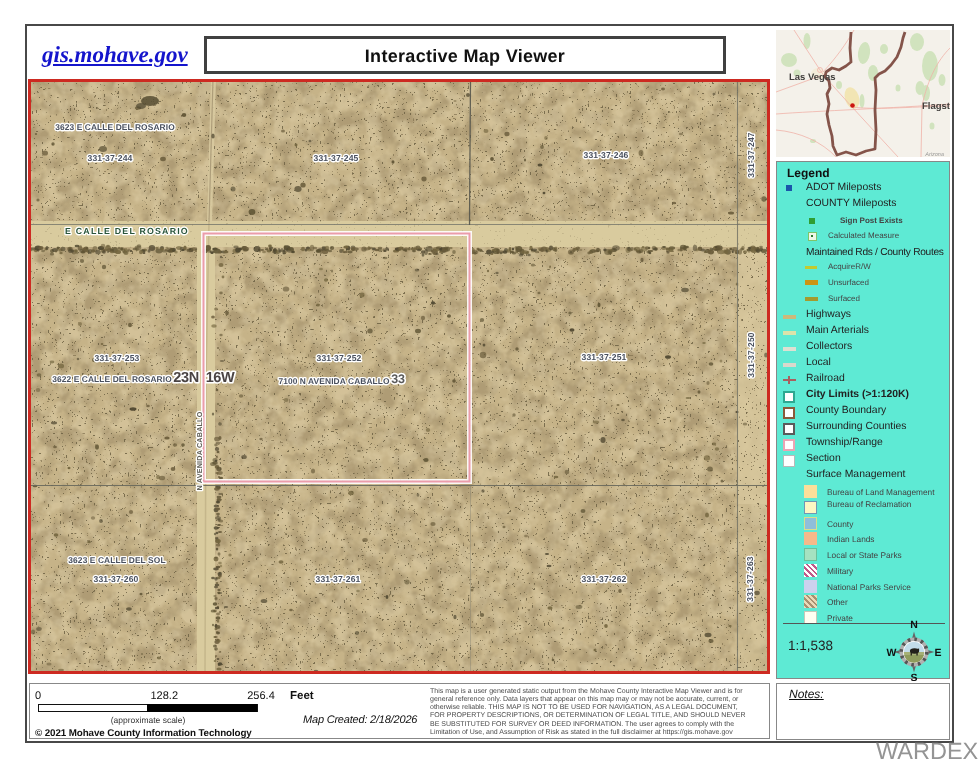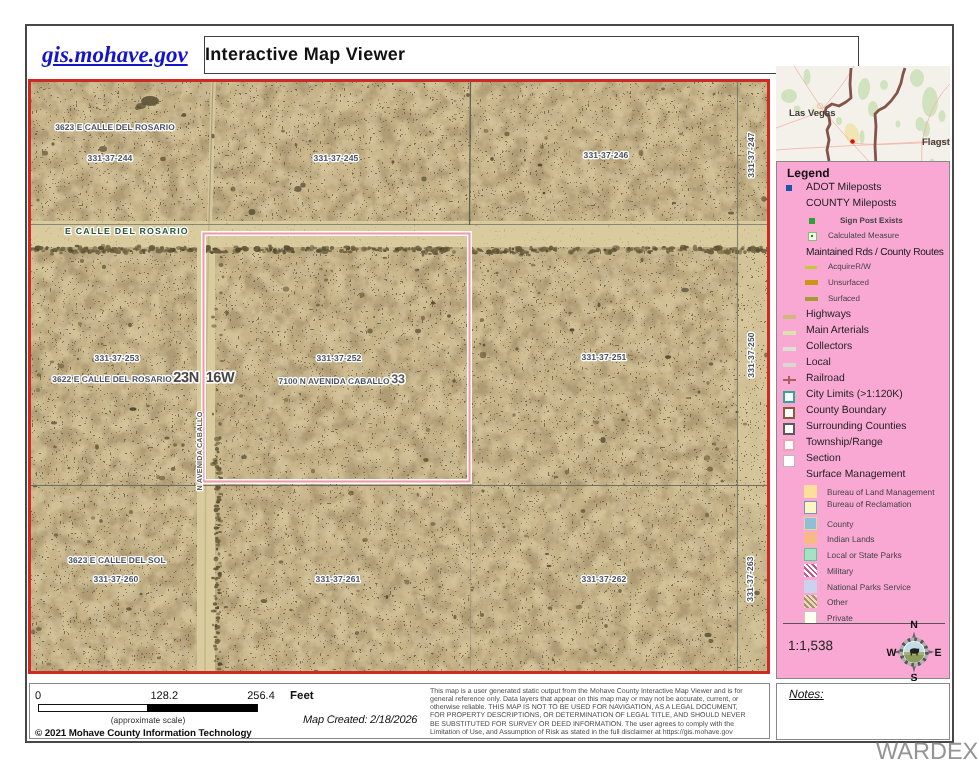--- a/index.html
+++ b/index.html
@@ -7,21 +7,21 @@
   .abs{position:absolute;}
   *{-webkit-font-smoothing:antialiased;text-rendering:geometricPrecision;}
 </style>
 </head>
 <body>
 
 <div class="abs" style="left:25px;top:24px;width:929px;height:719px;border:2px solid #484848;background:#ffffff;box-sizing:border-box;"></div>
 
 <a class="abs" style="left:42px;top:42px;font-family:'Liberation Serif',serif;font-size:23px;font-weight:bold;font-style:italic;color:#1414cc;text-decoration:underline;">gis.mohave.gov</a>
 
-<div class="abs" style="left:204px;top:36px;width:655px;height:38px;border:1px solid #404040;box-sizing:border-box;text-align:left;line-height:34px;font-size:18px;font-weight:bold;color:#111;letter-spacing:0.3px;">Interactive Map Viewer</div>
+<div class="abs" style="left:204px;top:36px;width:522px;height:38px;border:3px solid #404040;box-sizing:border-box;text-align:center;line-height:34px;font-size:18px;font-weight:bold;color:#111;letter-spacing:0.3px;">Interactive Map Viewer</div>
 
 <div class="abs" style="left:28px;top:79px;width:742px;height:595px;">
 <svg width="742" height="595" viewBox="0 0 742 595">
       <defs>
 <filter id="blotch" x="0" y="0" width="100%" height="100%" color-interpolation-filters="sRGB">
   <feTurbulence type="fractalNoise" baseFrequency="0.06" numOctaves="3" seed="7"></feTurbulence>
   <feColorMatrix type="matrix" values="0 0 0 0 0  0 0 0 0 0  0 0 0 0 0  2.2 2.2 2.2 0 -2.9" result="a"></feColorMatrix>
   <feFlood flood-color="#8d7c5b" result="c"></feFlood>
   <feComposite in="c" in2="a" operator="in"></feComposite>
 </filter>
@@ -814,21 +814,21 @@
 <text x="310" y="503" font-size="8.6" font-weight="bold" fill="#49505e" text-anchor="middle" letter-spacing="0.1" paint-order="stroke" stroke="#ffffff" stroke-width="2.6" stroke-linejoin="round">331-37-261</text>
 
 <text x="576" y="503" font-size="8.6" font-weight="bold" fill="#49505e" text-anchor="middle" letter-spacing="0.1" paint-order="stroke" stroke="#ffffff" stroke-width="2.6" stroke-linejoin="round">331-37-262</text>
 
 <text x="0" y="0" font-size="8.5" font-weight="bold" fill="#49505e" text-anchor="middle" letter-spacing="0.2" paint-order="stroke" stroke="#ffffff" stroke-width="2.6" stroke-linejoin="round" transform="translate(725,500) rotate(-90)">331-37-263</text>
 
 <rect x="1.5" y="1.5" width="739" height="592" fill="none" stroke="#cd2a21" stroke-width="3"></rect>
     </svg>
 </div>
 
-<div class="abs" style="left:776px;top:30px;width:174px;height:127px;margin-top:36px;">
+<div class="abs" style="left:776px;top:30px;width:174px;height:127px;">
 <svg width="174" height="127" viewBox="0 0 174 127">
 <rect x="0" y="0" width="174" height="127" fill="#f4f1ea"></rect>
 
 <g fill="#d0e3bc" opacity="0.95">
         <ellipse cx="31" cy="11" rx="3.5" ry="8"></ellipse>
         <ellipse cx="13" cy="30" rx="8" ry="7"></ellipse>
         <ellipse cx="21" cy="43" rx="3.5" ry="3.5"></ellipse>
         <ellipse cx="141" cy="12" rx="7" ry="9"></ellipse>
         <ellipse cx="154" cy="36" rx="8" ry="15"></ellipse>
         <ellipse cx="144" cy="58" rx="4.5" ry="7"></ellipse>
@@ -864,21 +864,21 @@
 <circle cx="76.5" cy="75.5" r="2.3" fill="#cc1510"></circle>
 
 <text x="13" y="50" font-size="9.5" font-weight="bold" fill="#413f3c">Las Vegas</text>
 
 <text x="146" y="79" font-size="9.5" font-weight="bold" fill="#413f3c">Flagsta</text>
 
 <text x="168" y="126" font-size="5.5" font-style="italic" fill="#9a9a98" text-anchor="end">Arizona</text>
     </svg>
 </div>
 
-<div class="abs" style="left:776px;top:161px;width:174px;height:518px;border:1px solid #888;box-sizing:border-box;background:#f9a8d4;">
+<div class="abs" style="left:776px;top:161px;width:174px;height:518px;border:1px solid #888;box-sizing:border-box;background:#5eead4;">
 
 <div class="abs" style="left:10px;top:5px;font-size:12px;font-weight:bold;color:#111;white-space:nowrap;line-height:1;">Legend</div>
 
 <div class="abs" style="left:9px;top:23px;width:6px;height:6px;background:#1a56aa;"></div>
 <div class="abs" style="left:29px;top:21px;font-size:10.4px;font-weight:normal;color:#222;white-space:nowrap;line-height:1;">ADOT Mileposts</div>
 
 <div class="abs" style="left:29px;top:37px;font-size:10.4px;font-weight:normal;color:#222;white-space:nowrap;line-height:1;">COUNTY Mileposts</div>
 
 <div class="abs" style="left:32px;top:56px;width:6px;height:6px;background:#2f9e33;"></div>
 <div class="abs" style="left:51px;top:55px;font-size:8px;font-weight:bold;color:#444;white-space:nowrap;line-height:1;margin-left:12px;">Sign Post Exists</div>
@@ -908,21 +908,21 @@
 <div class="abs" style="left:29px;top:180px;font-size:10.4px;font-weight:normal;color:#222;white-space:nowrap;line-height:1;">Collectors</div>
 
 <div class="abs" style="left:6px;top:201px;width:13px;height:3.5px;background:#dad8cc;"></div>
 <div class="abs" style="left:29px;top:196px;font-size:10.4px;font-weight:normal;color:#222;white-space:nowrap;line-height:1;">Local</div>
 
 <div class="abs" style="left:6px;top:217px;width:13px;height:2px;background:#aa5f5f;"></div>
 <div class="abs" style="left:11px;top:214px;width:1.5px;height:8px;background:#aa5f5f;"></div>
 <div class="abs" style="left:29px;top:212px;font-size:10.4px;font-weight:normal;color:#222;white-space:nowrap;line-height:1;">Railroad</div>
 
 <div class="abs" style="left:6px;top:229px;width:12px;height:12px;border:2px solid #2da891;box-sizing:border-box;background:#fff;"></div>
-<div class="abs" style="left:29px;top:228px;font-size:10.4px;font-weight:normal;color:#222;white-space:nowrap;line-height:1;">City Limits (&gt;1:120K)</div>
+<div class="abs" style="left:29px;top:228px;font-size:10.4px;font-weight:bold;color:#222;white-space:nowrap;line-height:1;">City Limits (&gt;1:120K)</div>
 
 <div class="abs" style="left:6px;top:245px;width:12px;height:12px;border:2px solid #8a5a3a;box-sizing:border-box;background:#fff;"></div>
 <div class="abs" style="left:29px;top:244px;font-size:10.4px;font-weight:normal;color:#222;white-space:nowrap;line-height:1;">County Boundary</div>
 
 <div class="abs" style="left:6px;top:261px;width:12px;height:12px;border:2px solid #5a5a5a;box-sizing:border-box;background:#fff;"></div>
 <div class="abs" style="left:29px;top:260px;font-size:10.4px;font-weight:normal;color:#222;white-space:nowrap;line-height:1;">Surrounding Counties</div>
 
 <div class="abs" style="left:6px;top:277px;width:12px;height:12px;border:2px dashed #eba4b4;box-sizing:border-box;background:#fff;"></div>
 <div class="abs" style="left:29px;top:276px;font-size:10.4px;font-weight:normal;color:#222;white-space:nowrap;line-height:1;">Township/Range</div>
 

